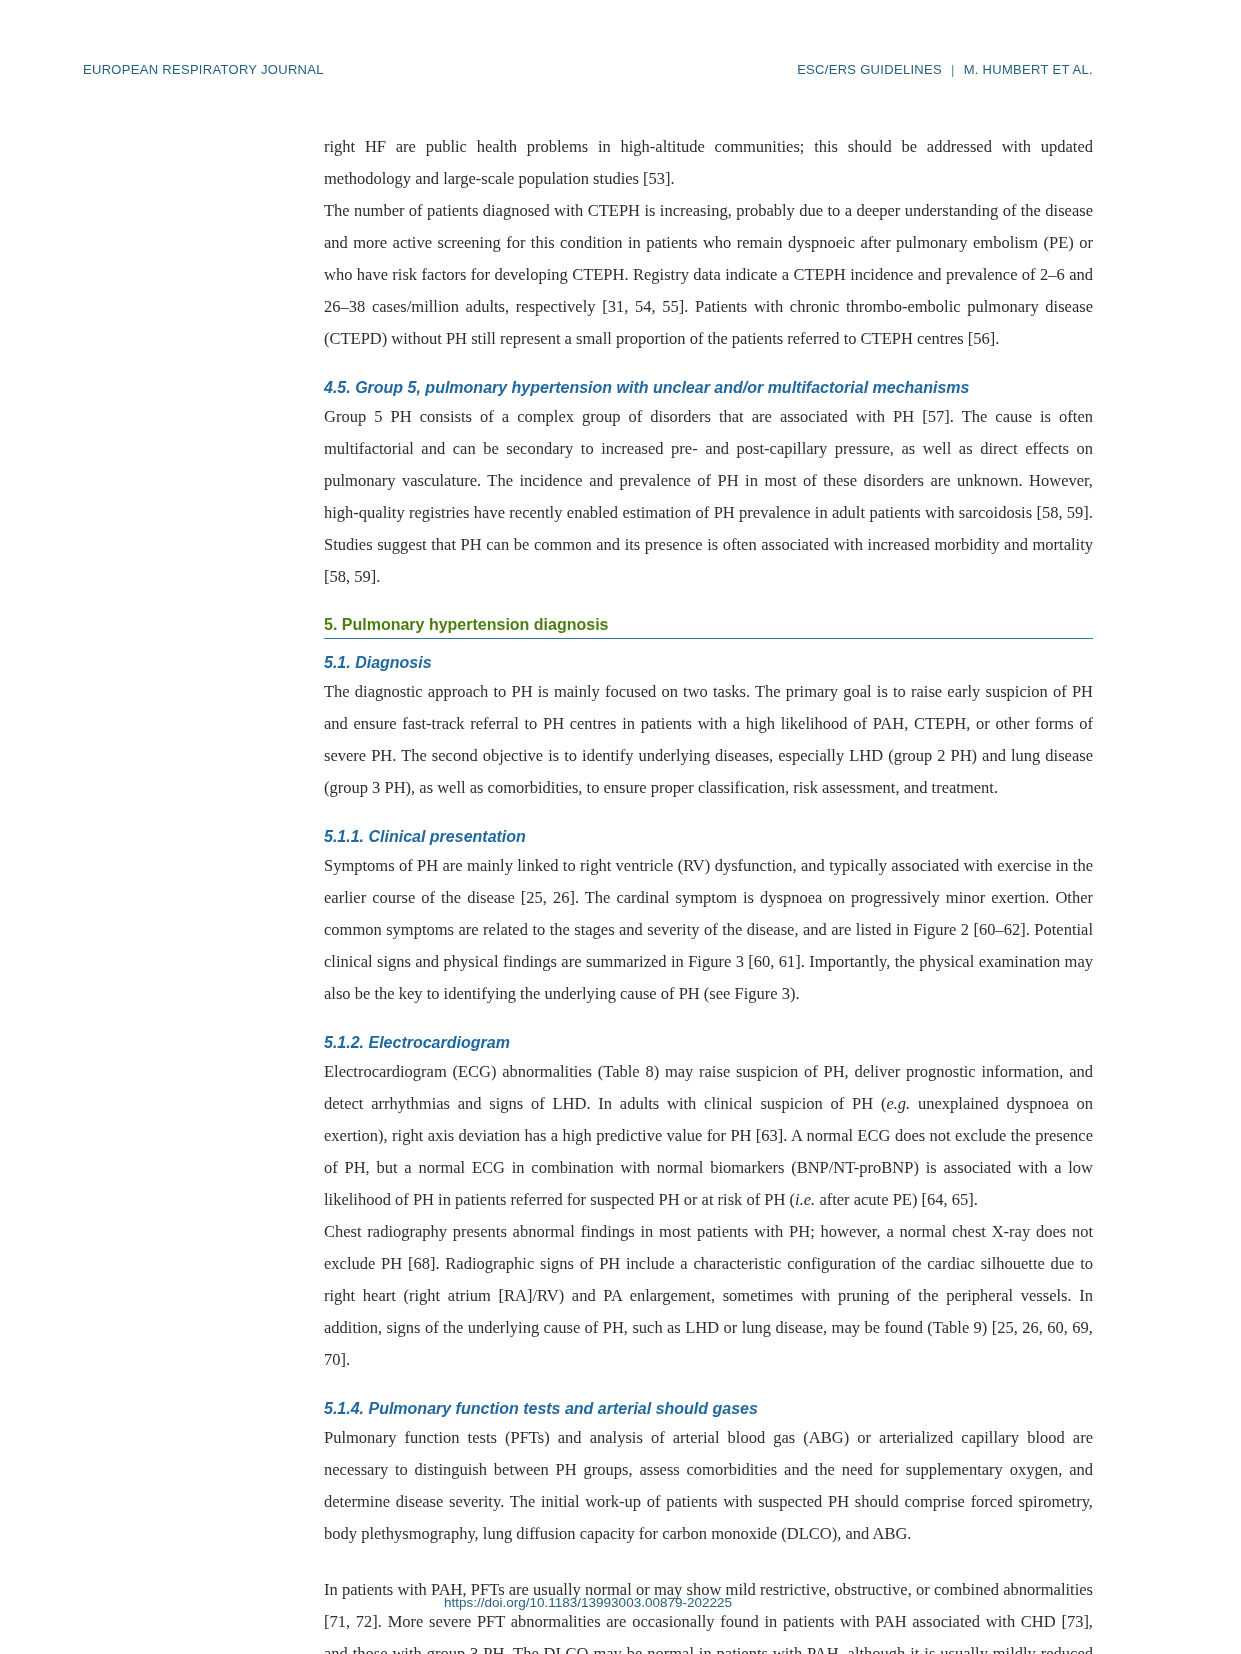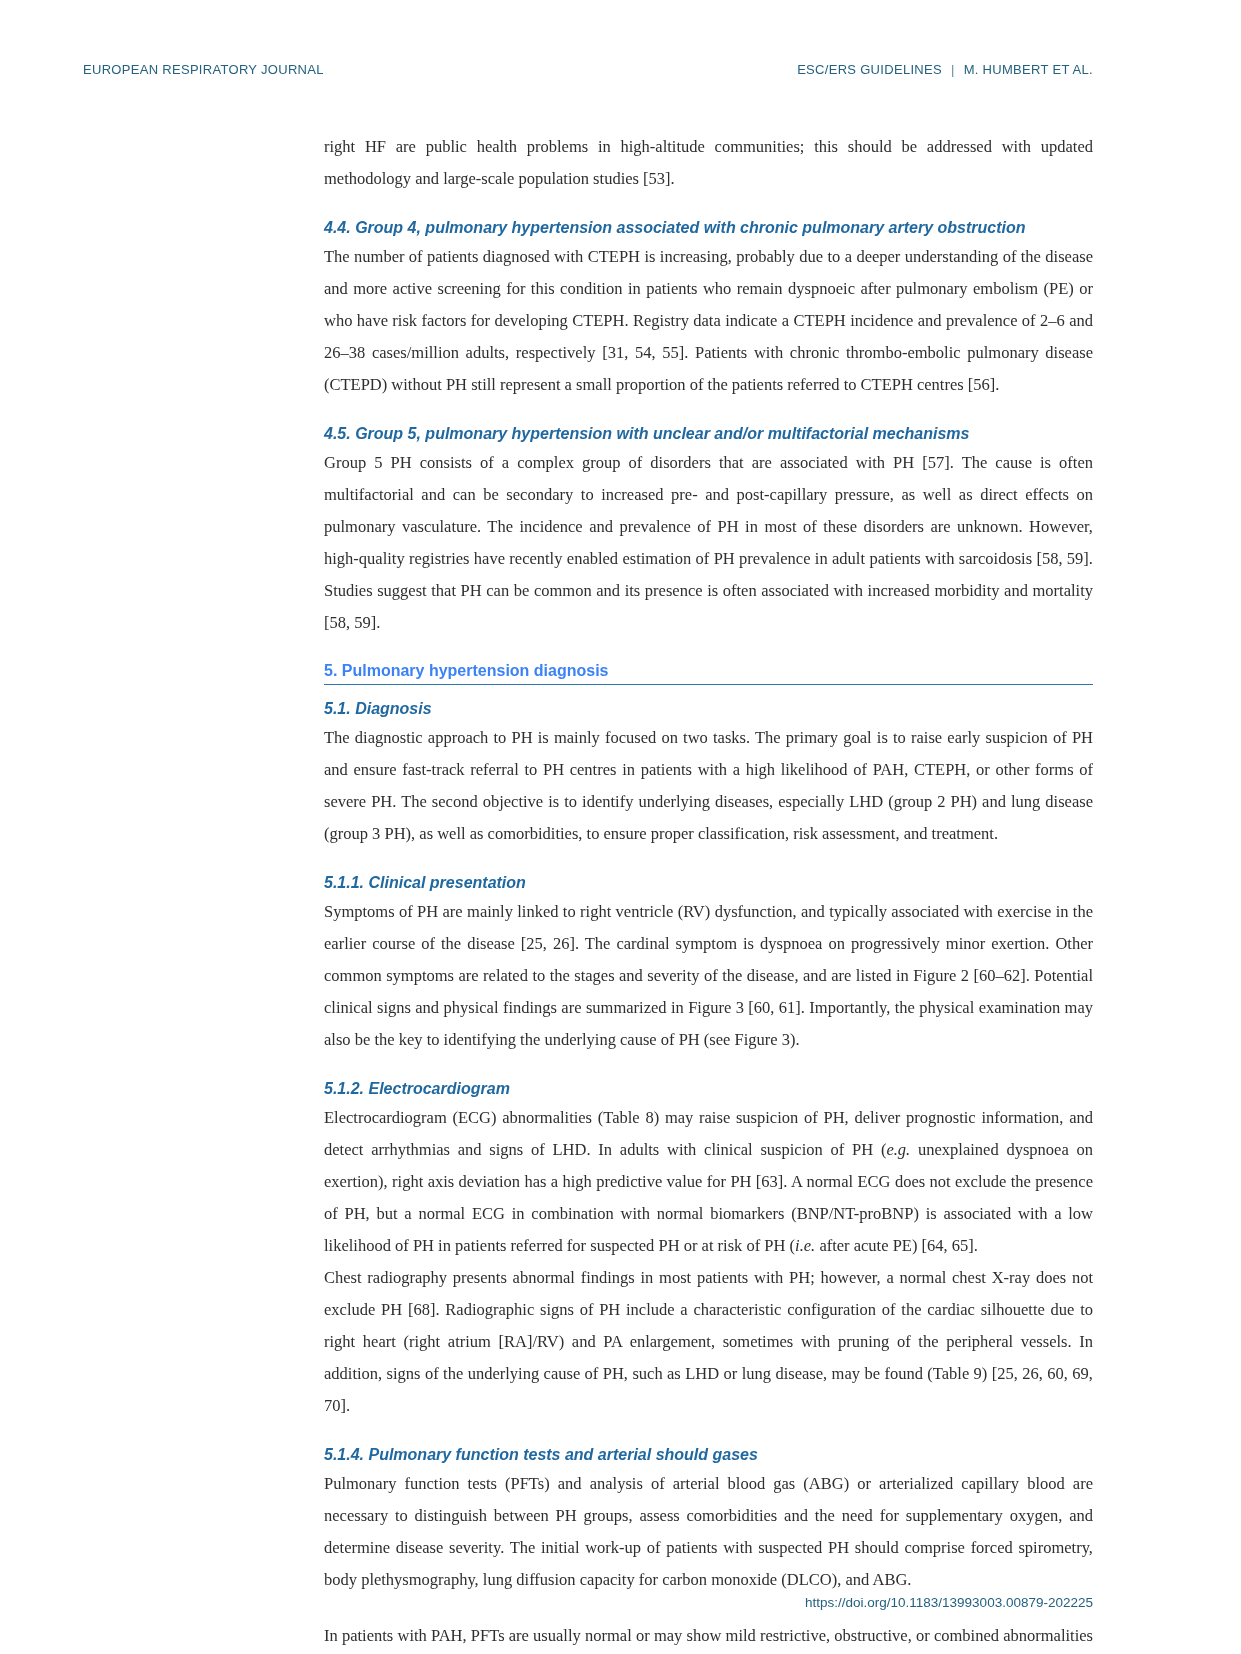--- a/index.html
+++ b/index.html
@@ -56,33 +56,33 @@
     margin-top: 23px;
     margin-bottom: 3px;
     font-style: italic;
     font-weight: 700;
     color: #2068a0;
   }
   h2.sec {
     margin-top: 22px;
     font-style: normal;
     font-weight: 700;
-    color: #3b82f6;
+    color: #4d7c0f;
     border-bottom: 1.5px solid #2e77aa;
     padding-bottom: 3px;
   }
   h3.sub.tight { margin-top: 14px; }
   .content em { font-style: italic; }
   .page-footer {
     position: absolute;
     top: 1595px;
     left: 83px;
     right: 148px;
     display: flex;
-    justify-content: flex-end;
+    justify-content: center;
     align-items: baseline;
     font-family: "Liberation Sans", sans-serif;
     font-size: 13.5px;
     color: #24617f;
   }
   .page-footer .doi {
     color: #24617f;
     text-decoration: none;
     cursor: pointer;
   }
@@ -96,21 +96,20 @@
     <span class="journal-name">EUROPEAN RESPIRATORY JOURNAL</span>
     <span class="header-right">
       <span>ESC/ERS GUIDELINES</span><span class="sep">|</span><span>M. HUMBERT ET AL.</span>
     </span>
   </header>
 
   <main class="content">
 
     <p>right HF are public health problems in high-altitude communities; this should be addressed with updated methodology and large-scale population studies [53].</p>
 
-    <h3 class="sub">4.4. Group 4, pulmonary hypertension associated with chronic pulmonary artery obstruction</h3>
     <p>The number of patients diagnosed with CTEPH is increasing, probably due to a deeper understanding of the disease and more active screening for this condition in patients who remain dyspnoeic after pulmonary embolism (PE) or who have risk factors for developing CTEPH. Registry data indicate a CTEPH incidence and prevalence of 2–6 and 26–38 cases/million adults, respectively [31, 54, 55]. Patients with chronic thrombo-embolic pulmonary disease (CTEPD) without PH still represent a small proportion of the patients referred to CTEPH centres [56].</p>
 
     <h3 class="sub">4.5. Group 5, pulmonary hypertension with unclear and/or multifactorial mechanisms</h3>
     <p>Group 5 PH consists of a complex group of disorders that are associated with PH [57]. The cause is often multifactorial and can be secondary to increased pre- and post-capillary pressure, as well as direct effects on pulmonary vasculature. The incidence and prevalence of PH in most of these disorders are unknown. However, high-quality registries have recently enabled estimation of PH prevalence in adult patients with sarcoidosis [58, 59]. Studies suggest that PH can be common and its presence is often associated with increased morbidity and mortality [58, 59].</p>
 
     <h2 class="sec">5. Pulmonary hypertension diagnosis</h2>
 
     <h3 class="sub tight">5.1. Diagnosis</h3>
     <p>The diagnostic approach to PH is mainly focused on two tasks. The primary goal is to raise early suspicion of PH and ensure fast-track referral to PH centres in patients with a high likelihood of PAH, CTEPH, or other forms of severe PH. The second objective is to identify underlying diseases, especially LHD (group 2 PH) and lung disease (group 3 PH), as well as comorbidities, to ensure proper classification, risk assessment, and treatment.</p>
 

